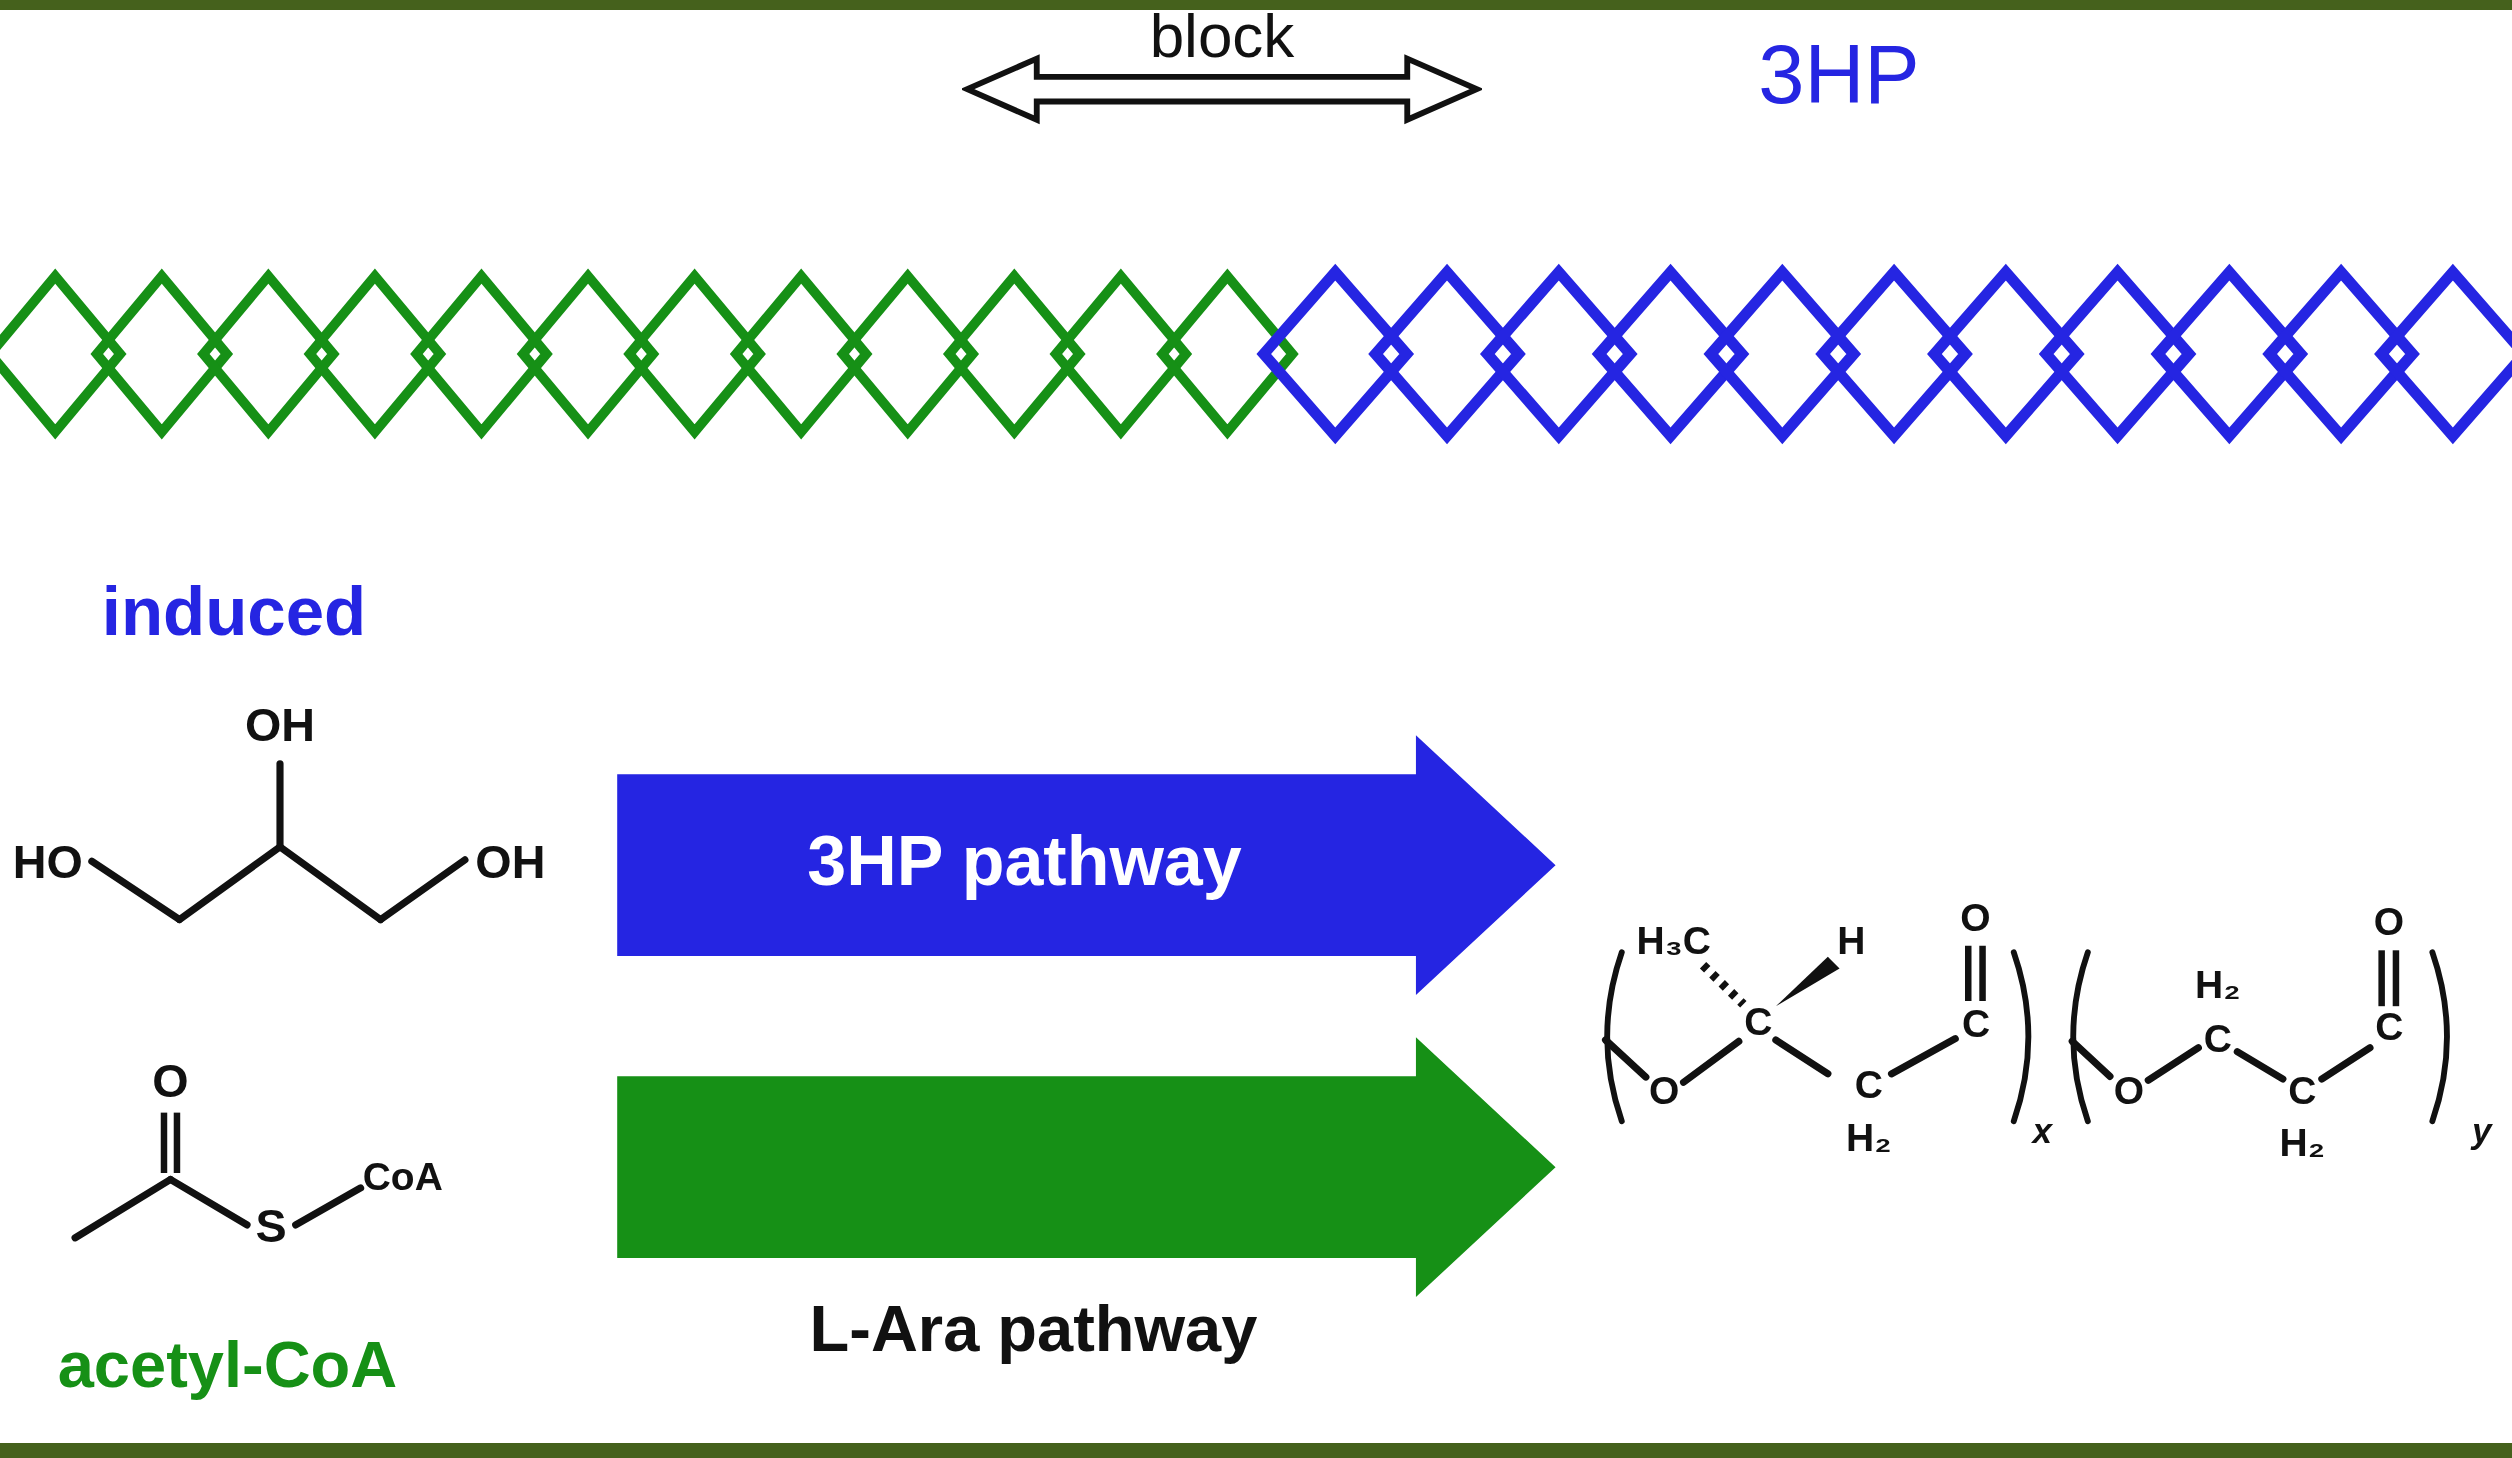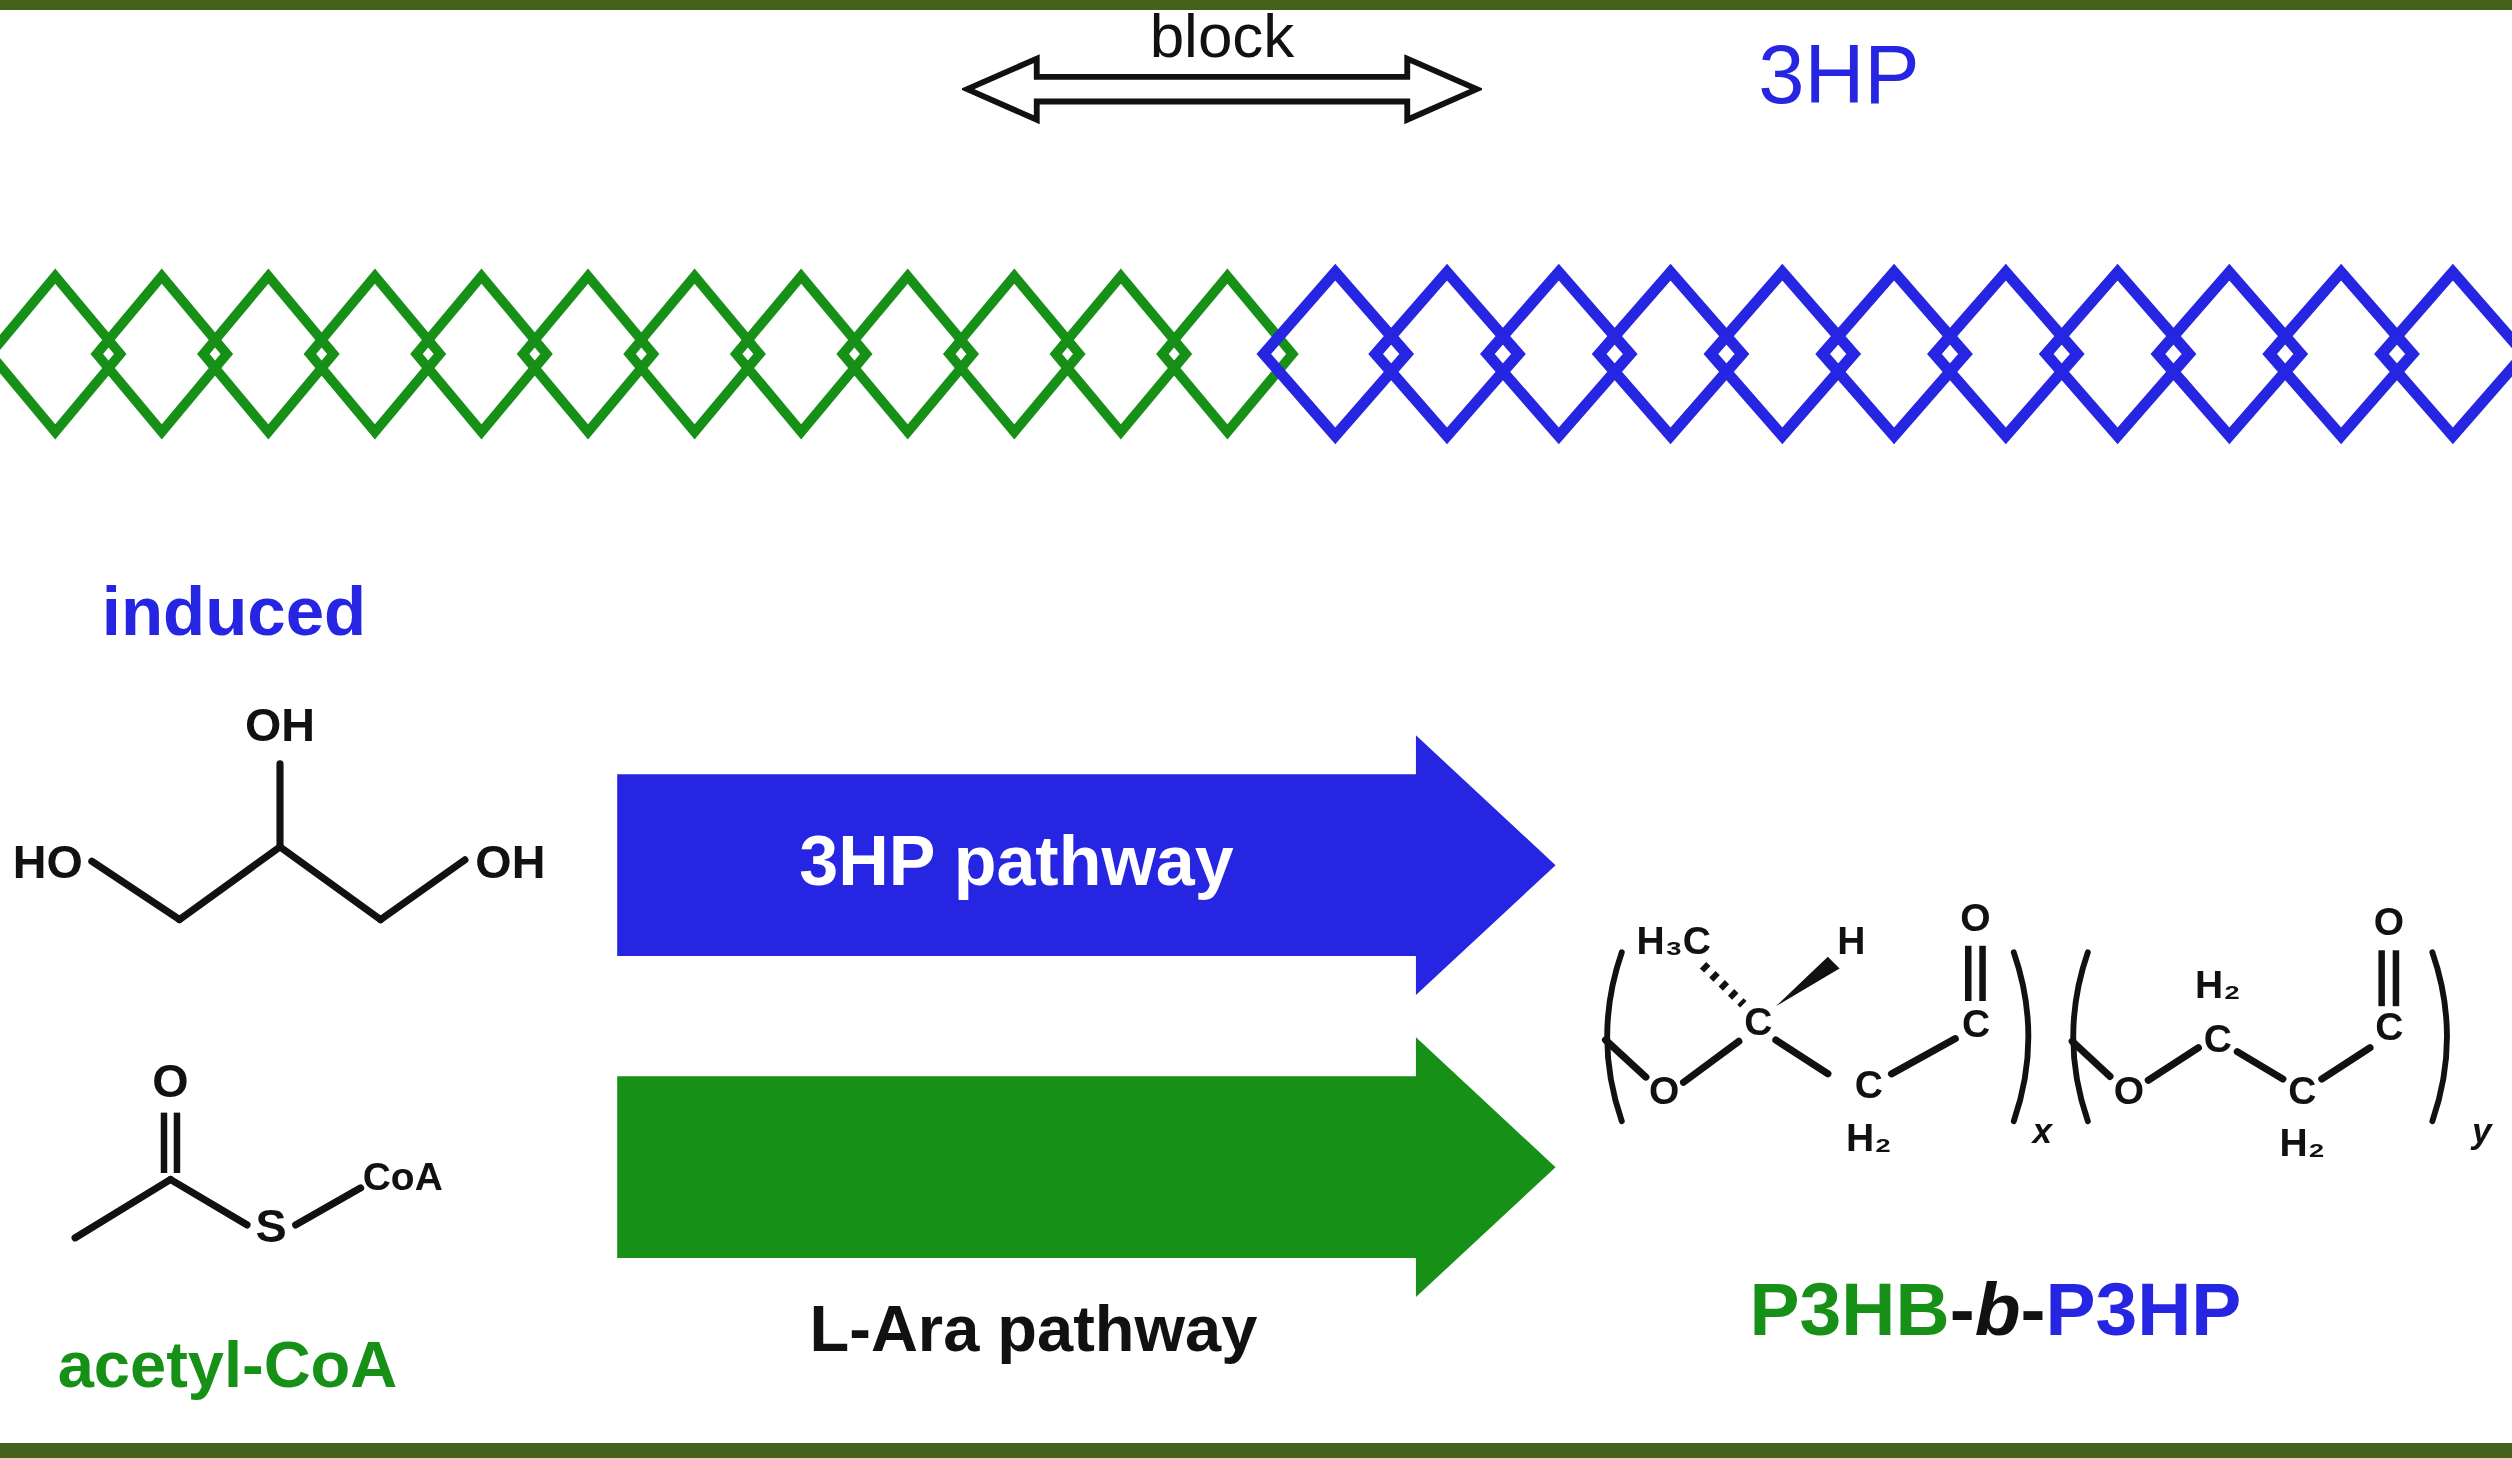--- a/index.html
+++ b/index.html
@@ -29,21 +29,21 @@
   .substrate-name{font-weight:700;}
   .glycerol-name{left:52px;top:572px;width:364px;font-size:69px;color:var(--c-blue);}
   .acetyl-name{left:0px;top:1327px;width:455px;font-size:65px;color:var(--c-green);}
 
   .induce-label{font-size:65px;font-weight:700;color:var(--c-black);}
   .iptg{left:634px;top:628px;width:767px;}
   .lara{left:650px;top:1291px;width:767px;}
 
   .path-arrow-blue{fill:var(--c-blue);}
   .path-arrow-green{fill:var(--c-green);}
-  .arrow-text{width:799px;font-size:70px;font-weight:700;color:#ffffff;}
+  .arrow-text{width:799px;font-size:70px;font-weight:700;color:#ffffff;padding-left:8px;}
   .hp-text{left:617px;top:821px;}
   .hb-text{left:617px;top:1123px;}
 
   .bond{stroke:var(--c-black);stroke-width:11px;fill:none;stroke-linecap:round;}
   .bond-thin{stroke:var(--c-black);stroke-width:10px;fill:none;}
   .hash{stroke:var(--c-black);stroke-width:14px;stroke-dasharray:9 11;fill:none;}
   .wedge{fill:var(--c-black);stroke:none;}
   .paren{stroke:var(--c-black);stroke-width:9px;fill:none;stroke-linecap:round;}
   .atom{font-family:"Liberation Sans","DejaVu Sans",sans-serif;font-size:72px;font-weight:700;fill:var(--c-black);}
   .atom-sm{font-size:60px;}
@@ -163,19 +163,16 @@
     <text class="atom atom-sm" x="1122" y="478" text-anchor="middle">H₂</text>
     <line class="bond" x1="1152" y1="360" x2="1226" y2="312"></line>
     <text class="atom atom-sm" x="1256" y="300" text-anchor="middle">C</text>
     <line class="bond-thin" x1="1244" y1="248" x2="1244" y2="162"></line>
     <line class="bond-thin" x1="1266" y1="248" x2="1266" y2="162"></line>
     <text class="atom atom-sm" x="1255" y="138" text-anchor="middle">O</text>
     <path class="paren" d="M 1322 165 Q 1367 295 1322 425"></path>
     <text class="sub" x="1398" y="458" text-anchor="middle">y</text>
   </svg>
 
-  <div class="abs ctr product-label">
-    <span class="g">P3HB</span><span class="k">-</span><span class="b">b</span><span class="k">-</span><span class="u">P3HP</span>
-  </div>
 
   <div class="frame-bar frame-bottom"></div>
 </div>
 
 
 </body></html>

